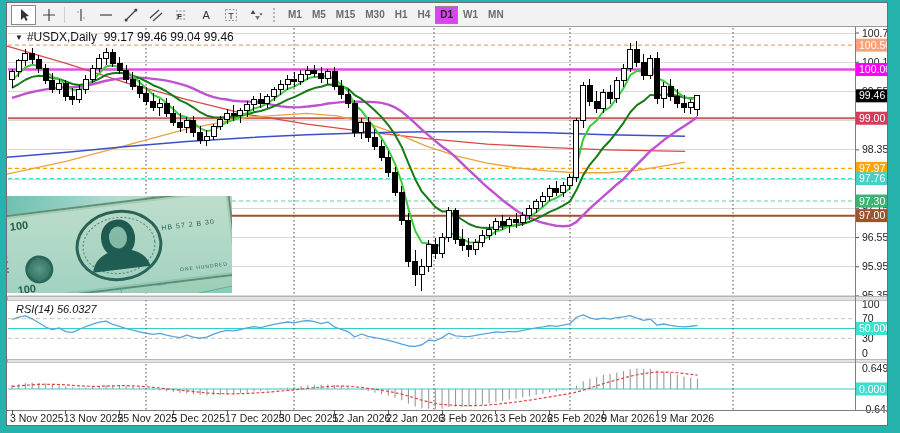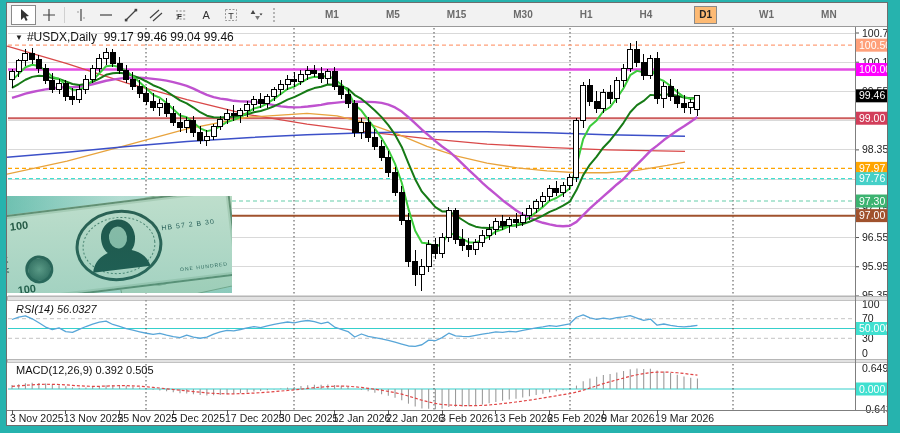--- a/index.html
+++ b/index.html
@@ -9,22 +9,22 @@
           border:1px solid #6e6e6e;box-sizing:border-box;}
   
   #toolbar{height:24px;background:#f2f2f2;border-bottom:1px solid #9a9a9a;display:flex;
            align-items:center;padding:0 4px;box-sizing:border-box;}
   .tbtn{width:25px;height:20px;display:flex;align-items:center;justify-content:center;
         border:1px solid transparent;box-sizing:border-box;}
   .tbtn.active{background:#ffffff;border:1px solid #8a8a8a;}
   .handle{width:3px;height:14px;border-left:2px dotted #b5b5b5;margin:0 5px;}
   .gsep{width:1px;height:16px;background:#d0d0d0;margin:0 3px;}
   .tf{min-width:22px;padding:0 4px;height:18px;font-size:10px;font-weight:bold;color:#6b6b6b;
-      display:flex;align-items:center;justify-content:center;border:1px solid transparent;box-sizing:border-box;margin-left:37px;}
-  .tf.active{color:#222;background:#fdba74;border:1px solid #8a8a8a;}
+      display:flex;align-items:center;justify-content:center;border:1px solid transparent;box-sizing:border-box;}
+  .tf.active{color:#222;background:#d946ef;border:1px solid #8a8a8a;}
   
   #client{position:absolute;left:0;top:24px;width:880px;height:398px;}
   #chart-svg{position:absolute;left:0;top:0;}
   .overlay-label{position:absolute;font-size:11px;color:#111;white-space:nowrap;z-index:5;text-align:center;}
   #symbol-title{left:8px;top:3px;font-size:12px;}
   #symbol-title .tri{font-size:8px;vertical-align:1px;margin-right:4px;color:#222;}
   #rsi-label{left:9px;top:276px;font-style:italic;}
   #macd-label{left:9px;top:337px;}
   
   #money{position:absolute;left:0px;top:169px;width:225px;height:97px;overflow:hidden;z-index:4;
@@ -775,21 +775,20 @@
         <line x1="650.12" y1="409" x2="650.12" y2="413" stroke="#555" shape-rendering="crispEdges"></line>
         <text x="648.12" y="421" font-size="10.5" fill="#222" font-family="Liberation Sans,sans-serif">19 Mar 2026</text>
       </svg>
 
     <div class="overlay-label" id="symbol-title">
       <span class="tri">▼</span><span>#USDX,Daily</span>&nbsp;
       <span>99.17 99.46 99.04 99.46</span>
     </div>
 
     <div class="overlay-label" id="rsi-label">RSI(14) 56.0327</div>
-    <div class="overlay-label" id="macd-label">MACD(12,26,9) 0.392 0.505</div>
 
     <div id="money">
       <div class="bill back">
         <div class="wm">100</div>
       </div>
       <div class="bill front">
         <div class="b-corner tl">100</div>
         <div class="b-corner bl">100</div>
         <div class="b-serial">HB 57 2 B 30</div>
         <div class="b-side">B3044 M</div>

